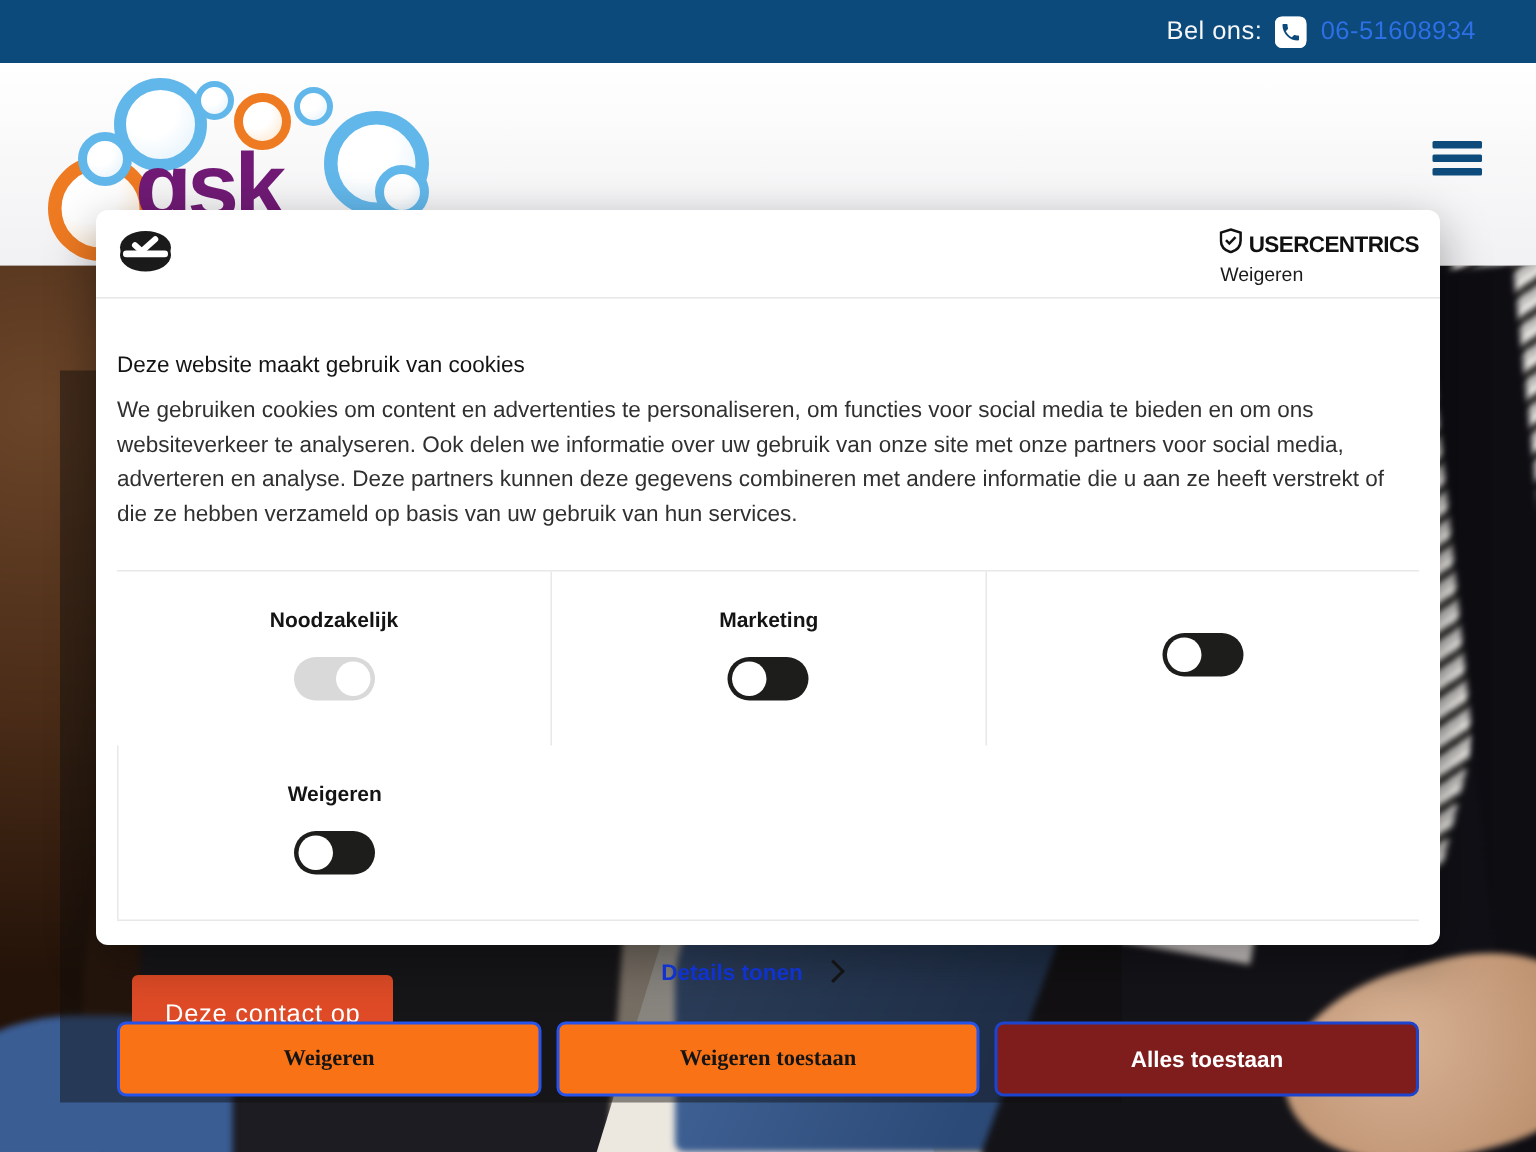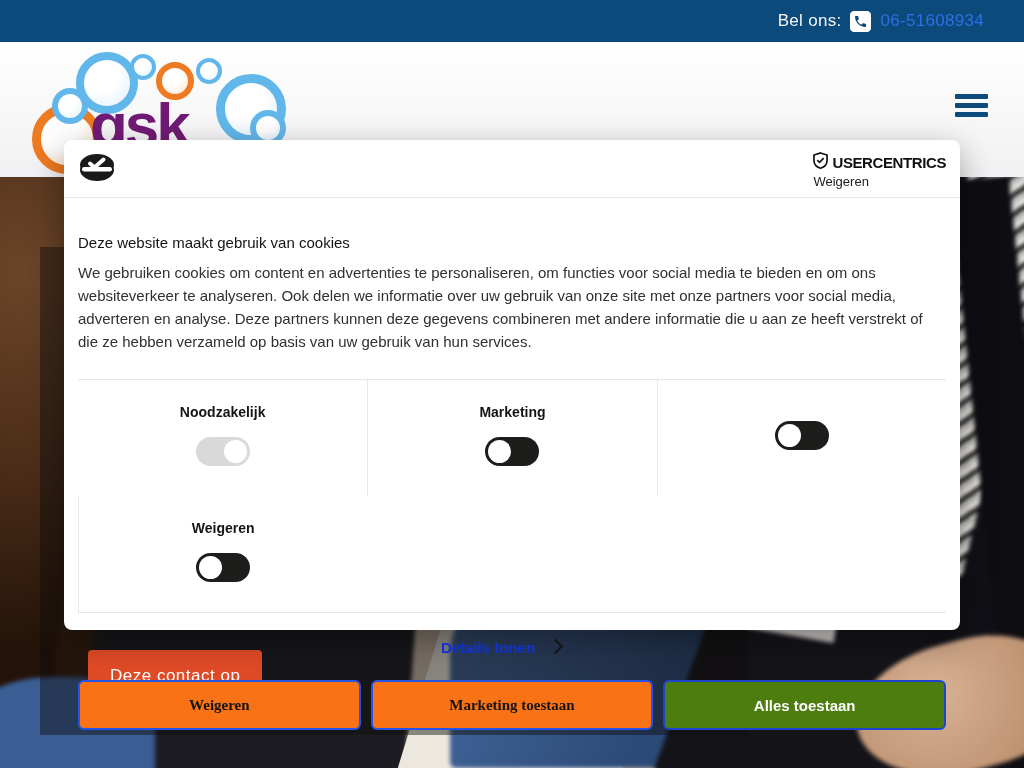--- a/index.html
+++ b/index.html
@@ -92,21 +92,21 @@
   .details-row{display:flex;justify-content:center;align-items:center;gap:15px;
                padding:26px 22px 24px 0;}
   .details-link{color:#1032cf;font-size:15px;font-weight:700;cursor:pointer;}
   .chev{width:9px;height:9px;border-right:2.5px solid #141414;border-bottom:2.5px solid #141414;
         transform:rotate(-45deg);margin-bottom:2px;}
   .btn-row{display:flex;gap:10px;padding:0;}
   .cbtn{flex:1;height:50px;border-radius:6px;font-size:15px;font-weight:700;
         display:flex;align-items:center;justify-content:center;box-sizing:border-box;cursor:pointer;
         font-family:"Liberation Sans",sans-serif;}
   .cbtn.outline{background:#f97316;border:2px solid #2653e9;color:#141414;font-family:Liberation Serif, serif;}
-  .cbtn.filled{background:#4d7c0f;border:2px solid #1c44cf;color:#fff;}
+  .cbtn.filled{background:#7f1d1d;border:2px solid #1c44cf;color:#fff;}
 </style>
 </head>
 <body>
 
 <div class="stage">
 
   <div class="photo">
     <div class="ph ph-base"></div>
     <div class="ph ph-cabinet"></div>
     <div class="ph ph-handle"></div>
@@ -216,19 +216,19 @@
         </div>
       </div>
 
       <div class="details-row">
         <span class="details-link">Details tonen</span>
         <span class="chev"></span>
       </div>
 
       <div class="btn-row">
         <div class="cbtn outline">Weigeren</div>
-        <div class="cbtn outline">Marketing toestaan</div>
+        <div class="cbtn outline">Weigeren toestaan</div>
         <div class="cbtn filled">Alles toestaan</div>
       </div>
     </div>
   </div>
 
 </div>
 
 </body></html>

